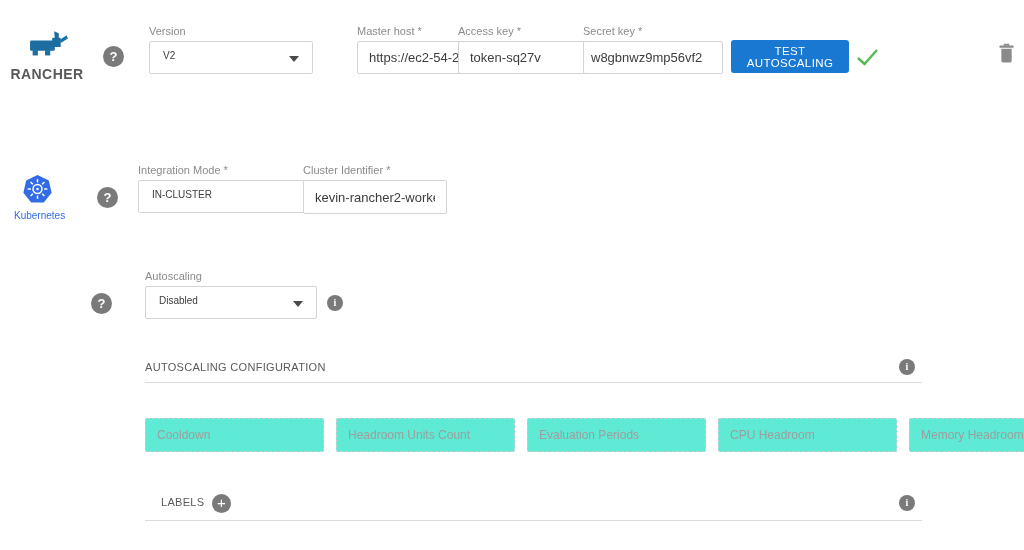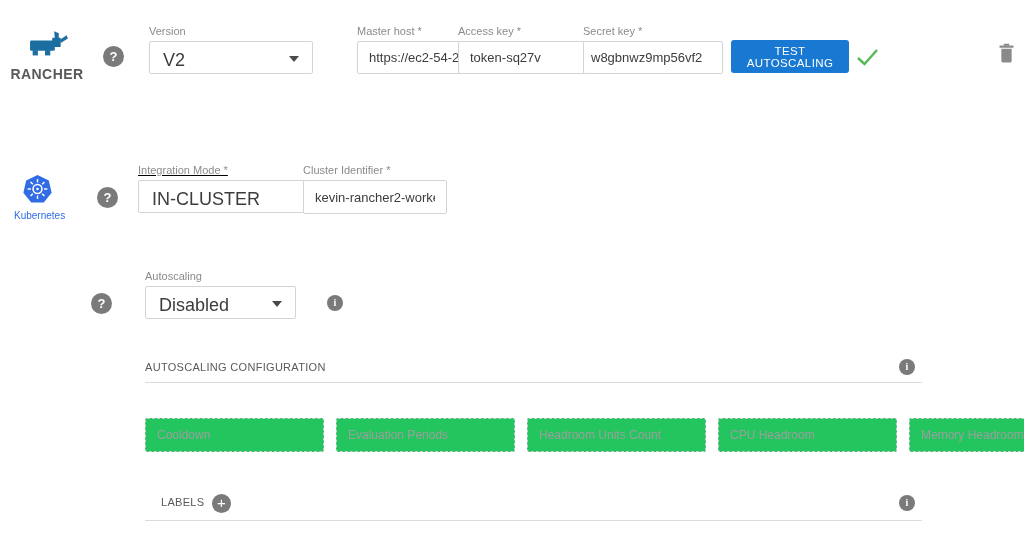--- a/index.html
+++ b/index.html
@@ -12,21 +12,21 @@
   .field > label { display:block; height:13px; margin-bottom:3px; font-size:11px; color:#8b8b8b; white-space:nowrap; }
   .textbox {
     width:100%; height:33px; border:1px solid #d4d4d4; border-radius:2px;
     padding:0 11px; font-size:13px; color:#3c3c3c; background:#fff;
     font-family:"Liberation Sans", sans-serif; outline:none; white-space:nowrap; overflow:hidden;
   }
   .selectbox {
     position:relative; width:100%; height:33px; border:1px solid #d4d4d4; border-radius:2px;
     background:#fff; cursor:pointer;
   }
-  .selectbox .selval { position:absolute; left:13px; top:8px; font-size:18px; color:#3c3c3c; white-space:nowrap; }
+  .selectbox .selval { position:absolute; left:13px; top:8px; font-size:10px; color:#3c3c3c; white-space:nowrap; }
   .caret {
     position:absolute; right:13px; top:14px; width:0; height:0;
     border-left:5px solid transparent; border-right:5px solid transparent; border-top:6px solid #4a4a4a;
   }
 
   
   .circle-icon {
     position:absolute; background:#7a7a7a; color:#fff; border-radius:50%;
     text-align:center; font-weight:bold; cursor:pointer;
   }
@@ -52,21 +52,21 @@
 
   .svg-icon { position:absolute; cursor:pointer; }
 
   
   .section-title { position:absolute; font-size:11px; color:#5a5a5a; letter-spacing:0.3px; white-space:nowrap; }
   .divider { position:absolute; left:145px; width:777px; height:1px; background:#dcdcdc; }
 
   
   .ghost-row { position:absolute; left:145px; top:418px; width:771px; display:flex; gap:12px; }
   .ghost {
-    flex:1; height:34px; border:1px dashed #cdcdcd; border-radius:2px; background:#22c55e;
+    flex:1; height:34px; border:1px dashed #cdcdcd; border-radius:2px; background:#5eead4;
     padding:0 11px; font-size:12px; color:#3c3c3c; font-family:"Liberation Sans", sans-serif;
   }
   .ghost::placeholder { color:#9e9e9e; opacity:1; }
 </style>
 </head>
 <body>
 
 <div class="page">
 
   <div class="logo-rancher">
@@ -140,59 +140,59 @@
         <line x1="20.8" y1="10.7" x2="23.2" y2="8.3"></line>
       </g>
     </svg>
     <div class="logo-k8s-text">Kubernetes</div>
   </div>
 
   <div class="circle-icon help" style="left:97px; top:187px;">
     <span>?</span>
   </div>
 
-  <div class="field" style="left:138px; top:164px; width:191px;text-decoration:underline;">
+  <div class="field" style="left:138px; top:164px; width:191px;">
     <label>Integration Mode *</label>
     <div class="selectbox">
       <span class="selval">IN-CLUSTER</span>
       <span class="caret"></span>
     </div>
   </div>
 
   <div class="field" style="left:303px; top:164px; width:144px;">
     <label>Cluster Identifier *</label>
     <input class="textbox" type="text" style="height: 34px;" value="kevin-rancher2-workers">
   </div>
 
   <div class="circle-icon help" style="left:91px; top:293px;">
     <span>?</span>
   </div>
 
-  <div class="field" style="left:145px; top:270px; width:151px;">
+  <div class="field" style="left:145px; top:270px; width:172px;">
     <label>Autoscaling</label>
     <div class="selectbox">
       <span class="selval">Disabled</span>
       <span class="caret"></span>
     </div>
   </div>
 
   <div class="circle-icon info" style="left:327px; top:295px;">
     <span>i</span>
   </div>
 
   <div class="section-title" style="left:145px; top:361px;">AUTOSCALING CONFIGURATION</div>
   <div class="circle-icon info" style="left:899px; top:359px;">
     <span>i</span>
   </div>
   <div class="divider" style="top:382px;"></div>
 
   <div class="ghost-row">
     <input class="ghost" type="text" disabled="" placeholder="Cooldown" style="">
+    <input class="ghost" type="text" disabled="" placeholder="Headroom Units Count" style="">
     <input class="ghost" type="text" disabled="" placeholder="Evaluation Periods" style="">
-    <input class="ghost" type="text" disabled="" placeholder="Headroom Units Count" style="">
     <input class="ghost" type="text" disabled="" placeholder="CPU Headroom" style="">
     <input class="ghost" type="text" disabled="" placeholder="Memory Headroom (MiB)" style="">
   </div>
 
   <div class="section-title" style="left:161px; top:496px;">LABELS</div>
   <div class="circle-icon plus" style="left:212px; top:494px;">
     <span>+</span>
   </div>
   <div class="circle-icon info" style="left:899px; top:495px;">
     <span>i</span>

